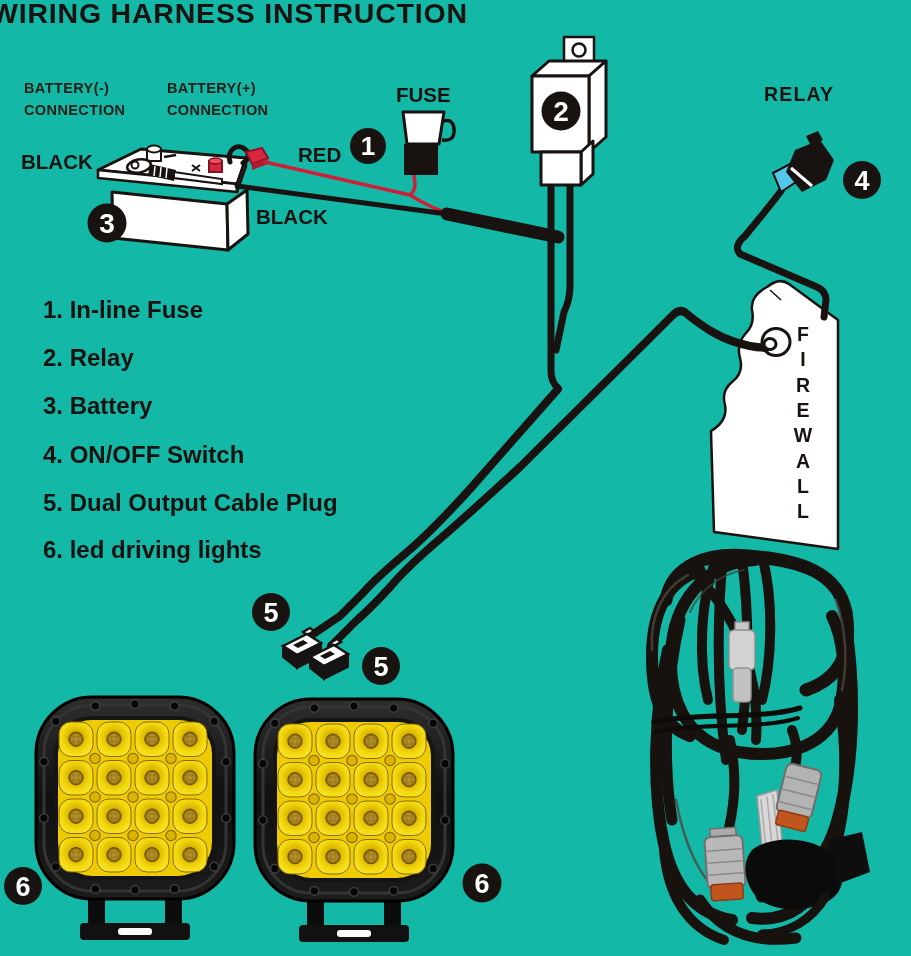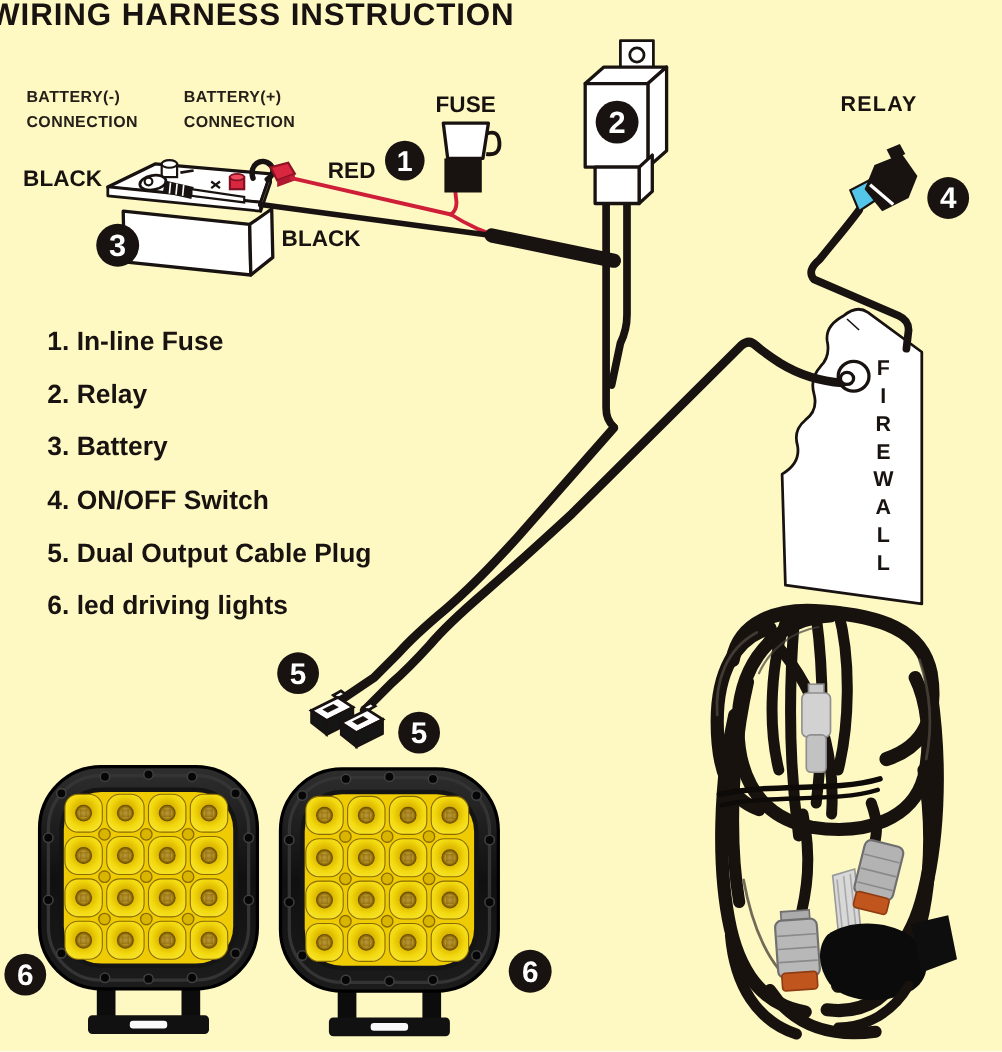--- a/index.html
+++ b/index.html
@@ -2,21 +2,21 @@
 <html><head>
 <meta charset="utf-8">
 <style>
   :root{
     --ink:#181310;
     --red:#cf1f38;
     --cyan:#54c6ea;
   }
   html,body{margin:0;padding:0;background:#ffffff;}
   .stage{
-    position:relative;width:911px;height:956px;background:#fef9c3;overflow:hidden;
+    position:relative;width:911px;height:956px;background:#14b8a6;overflow:hidden;
     font-family:"Liberation Sans", sans-serif;
   }
   svg{display:block;}
   text{font-family:"Liberation Sans", sans-serif;fill:var(--ink);}
   .title{font-size:28.5px;font-weight:bold;letter-spacing:0.8px;}
   .lbl-sm{font-size:14.5px;font-weight:bold;letter-spacing:0.4px;fill:#262019;}
   .lbl-wire{font-size:20.5px;font-weight:bold;}
   .lbl-relay{font-size:19.5px;font-weight:bold;letter-spacing:1.2px;}
   .legend-item{font-size:24px;font-weight:bold;}
   .callout-num{font-weight:bold;fill:#ffffff;text-anchor:middle;}

